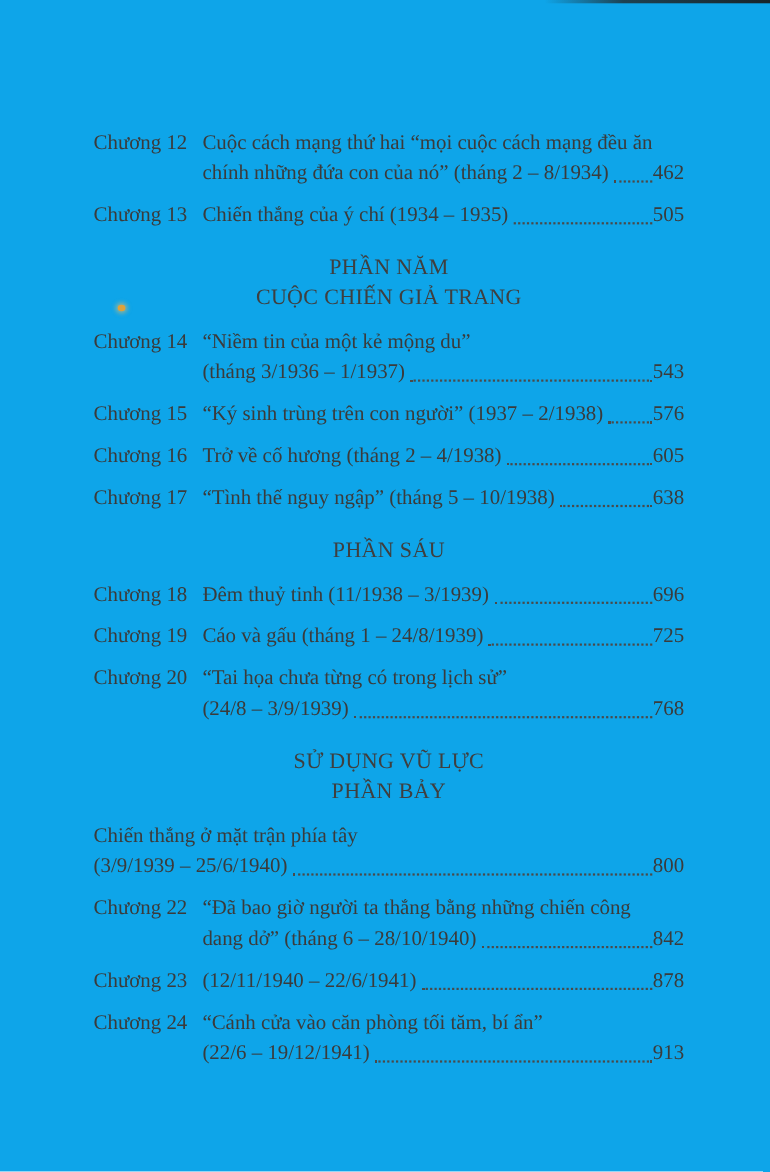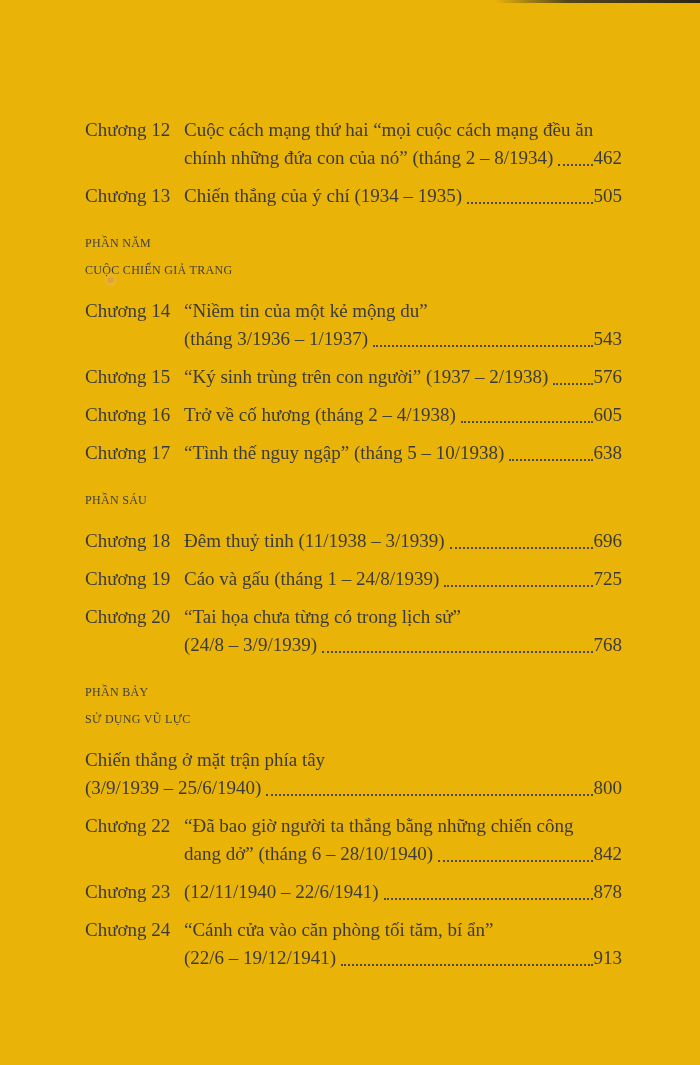--- a/index.html
+++ b/index.html
@@ -74,32 +74,32 @@
     align-self: flex-end;
     border-bottom: 2px dotted #4a4a4a;
     margin: 0 1px 6px 5px;
     height: 0;
   }
   .line .pageno {
     flex: none;
     font-family: Liberation Serif, serif;
   }
   .section {
-    text-align: left;
-    font-size: 12px;
+    text-align: center;
+    font-size: 20px;
     line-height: 27px;
     letter-spacing: 0.3px;
     margin: 20px 0 13px 0;
     color: #3f3f3f;
   }
 </style>
 </head>
 <body>
 
-<div class="page" style="color: rgb(59, 59, 59); background: #eab308;">
+<div class="page" style="color: rgb(59, 59, 59); background: #0ea5e9;">
   <div class="top-edge-shadow"></div>
   <div class="speck" style="background: rgb(223, 162, 58);"></div>
   <div class="toc">
       <div class="entry">
         <div class="label">Chương 12</div>
         <div class="title-col">
           <div class="line">
             <span class="text">Cuộc cách mạng thứ hai “mọi cuộc cách mạng đều ăn</span>
           </div>
           <div class="line">
@@ -196,22 +196,22 @@
             <span class="text">“Tai họa chưa từng có trong lịch sử”</span>
           </div>
           <div class="line">
             <span class="text">(24/8 – 3/9/1939)</span>
             <span class="dots" style="border-bottom-color: rgb(74, 74, 74);"></span>
             <span class="pageno">768</span>
           </div>
         </div>
       </div>
       <div class="section">
+        <div class="section-line">SỬ DỤNG VŨ LỰC</div>
         <div class="section-line">PHẦN BẢY</div>
-        <div class="section-line">SỬ DỤNG VŨ LỰC</div>
       </div>
       <div class="entry">
         <div class="title-col">
           <div class="line">
             <span class="text">Chiến thắng ở mặt trận phía tây</span>
           </div>
           <div class="line">
             <span class="text">(3/9/1939 – 25/6/1940)</span>
             <span class="dots" style="border-bottom-color: rgb(74, 74, 74);"></span>
             <span class="pageno">800</span>

